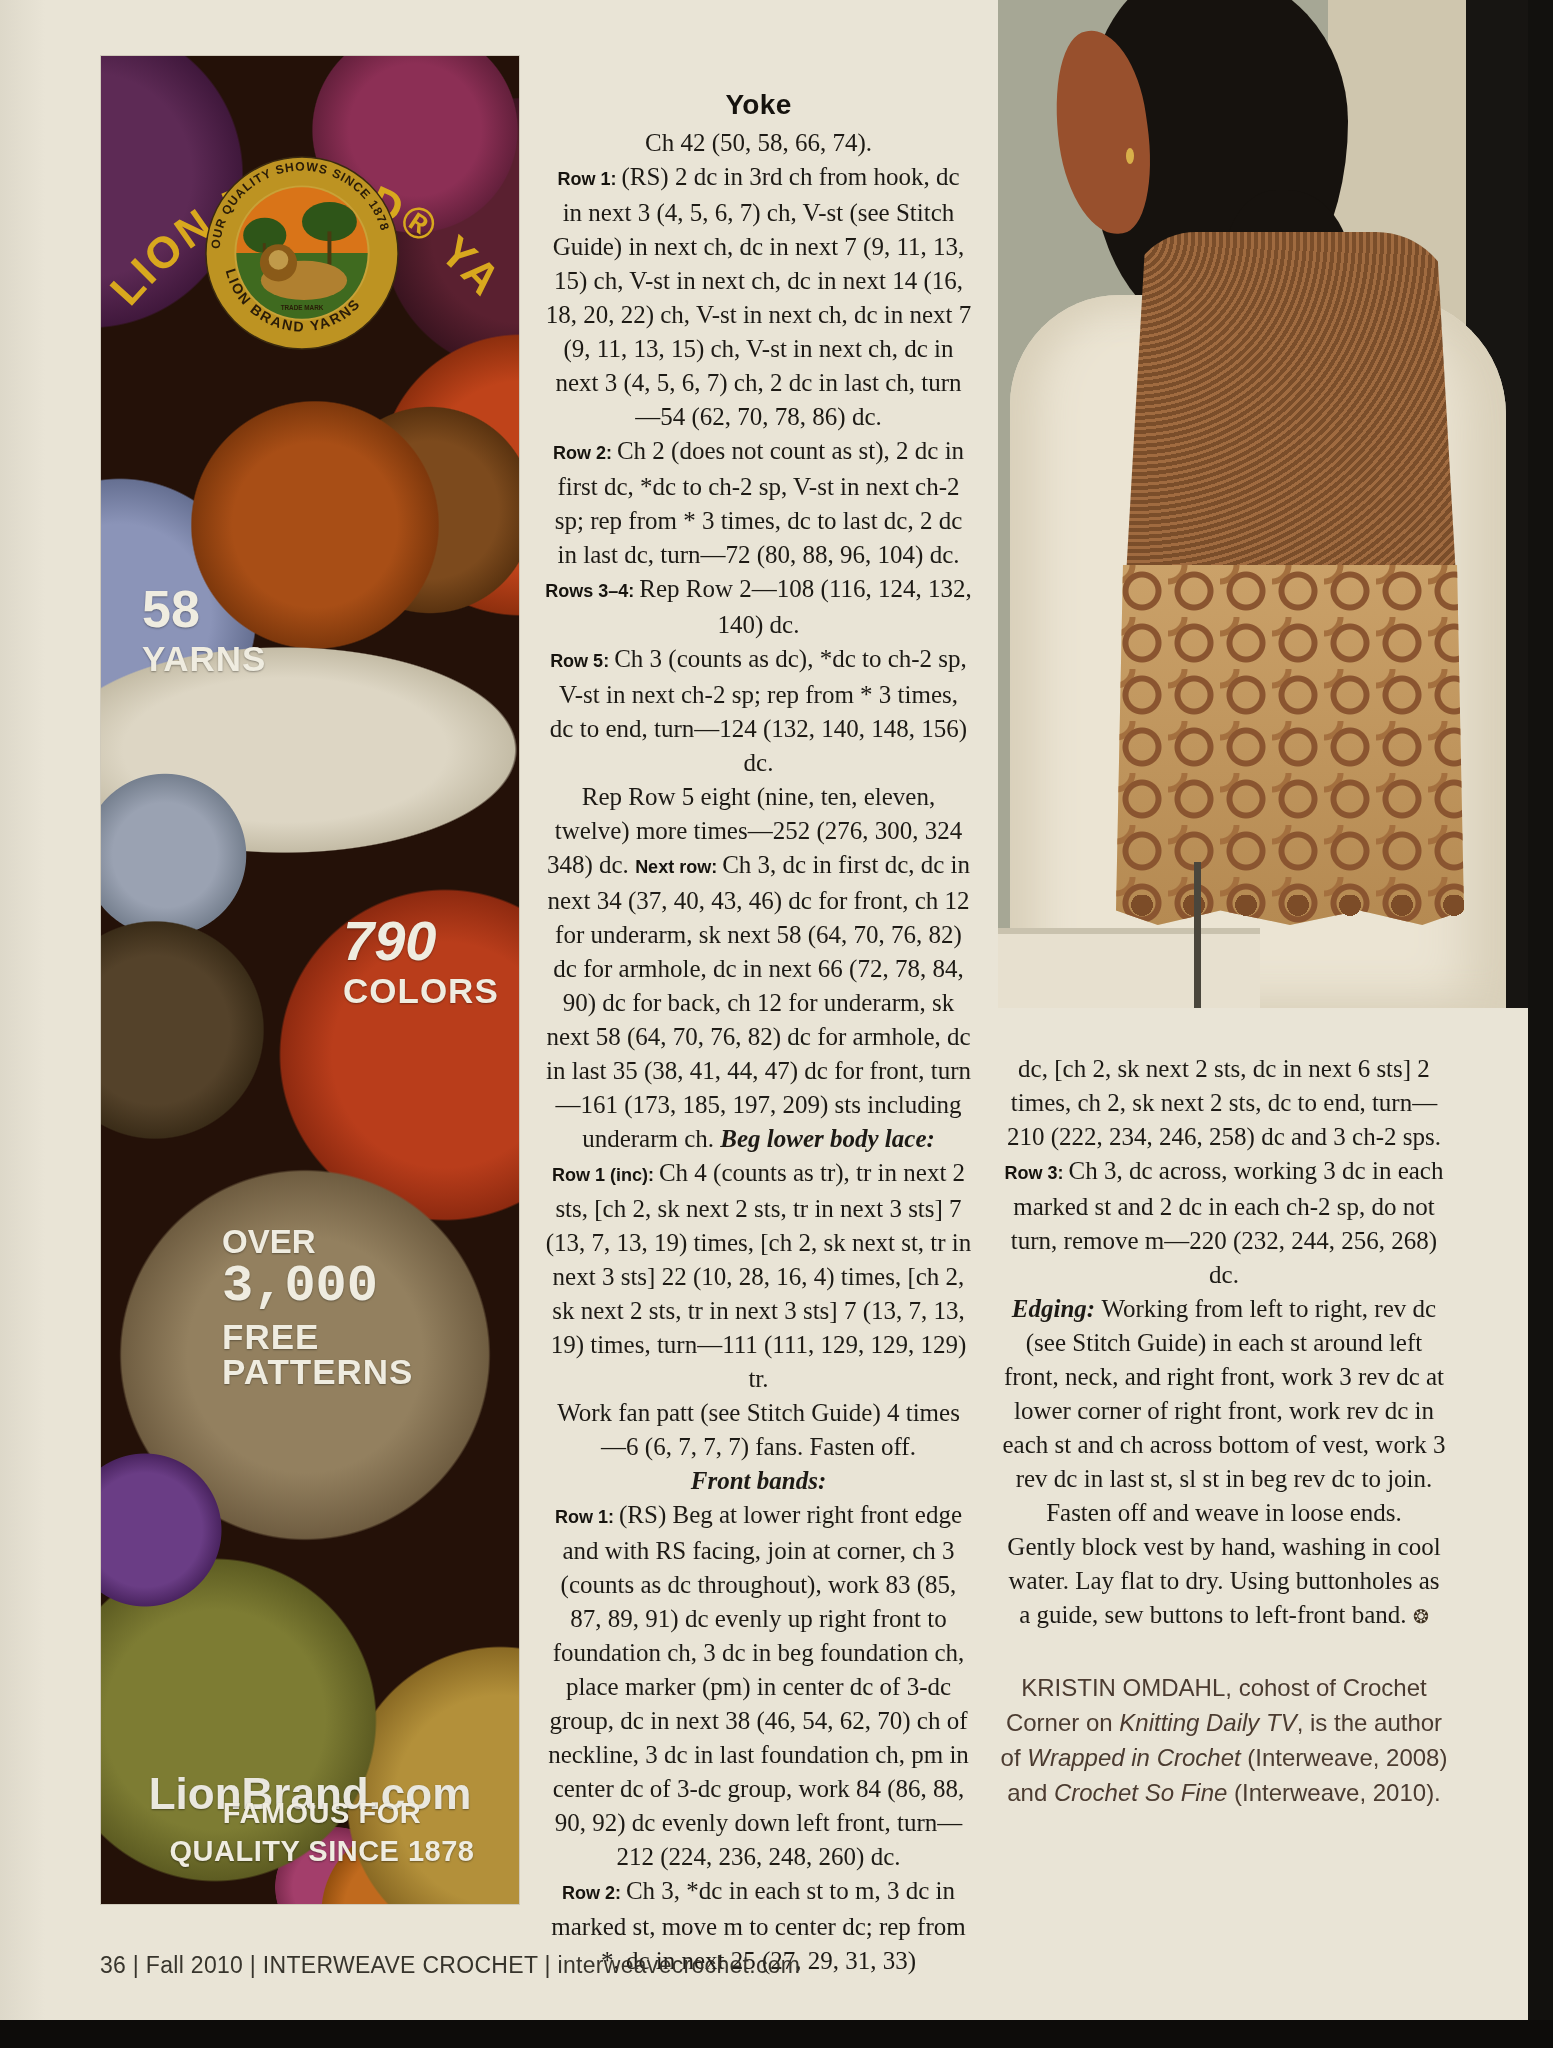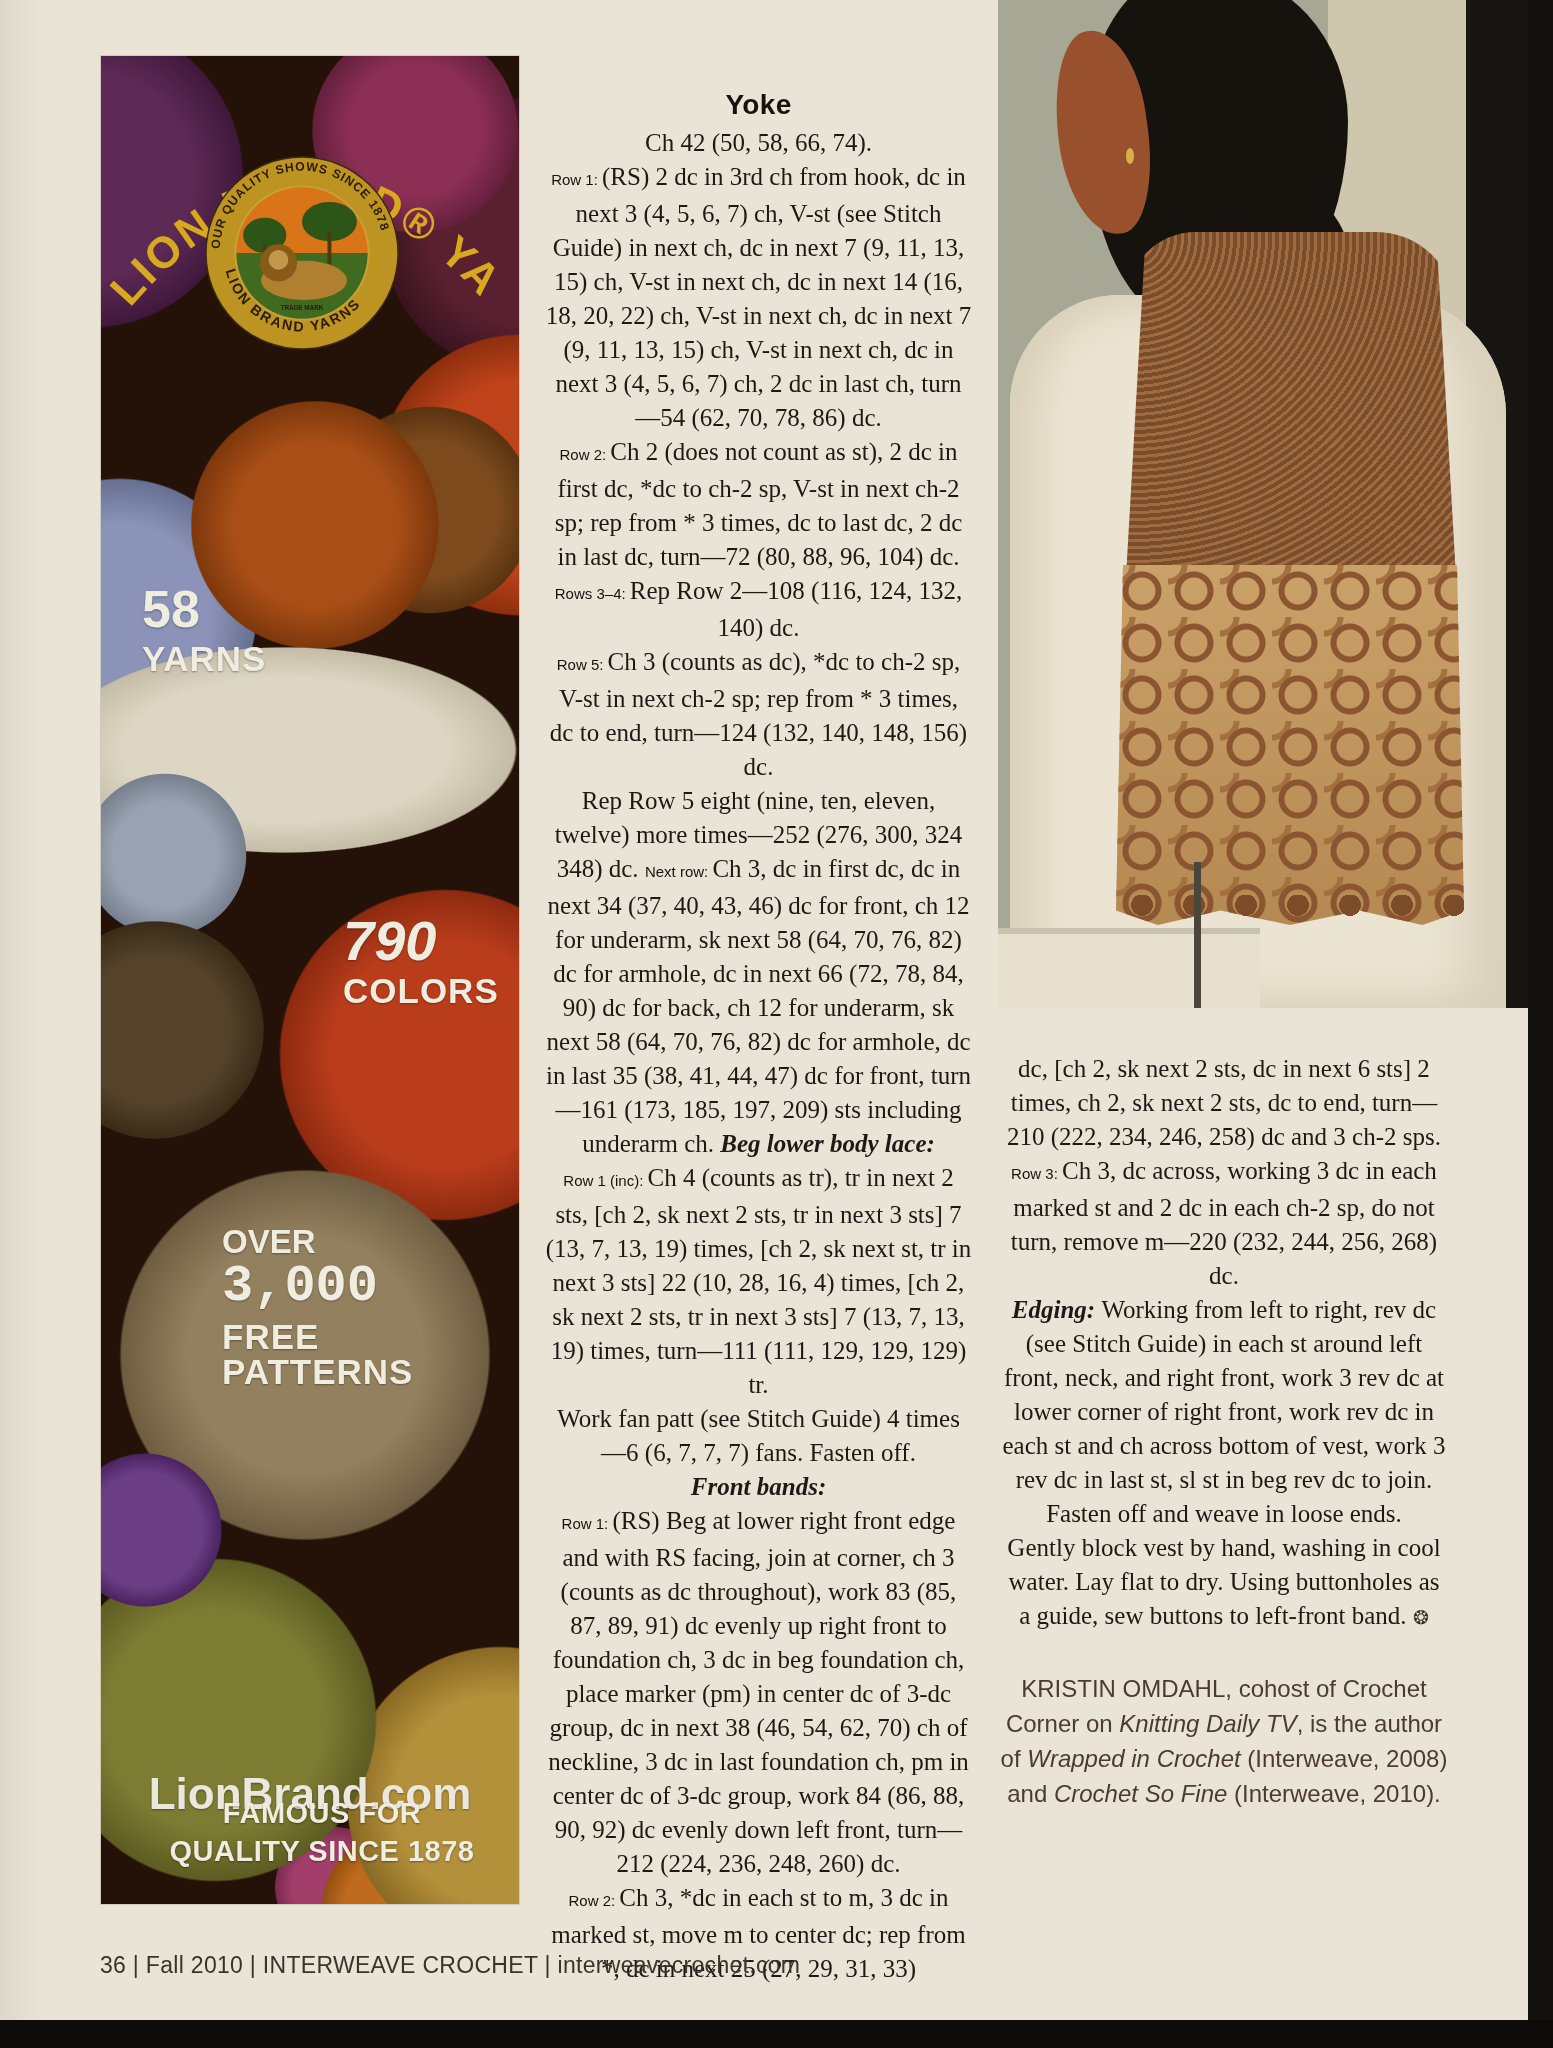--- a/index.html
+++ b/index.html
@@ -47,21 +47,21 @@
     text-shadow:0 1px 2px rgba(0,0,0,.4);}
 
   
   .col{position:absolute;color:#1d1a15;font-size:25px;line-height:34px;text-align:center;}
   .col1{left:545px;top:88px;width:427px;}
   .col2{left:1000px;top:1052px;width:448px;}
   .col p{margin:0;}
   .col h3{margin:0 0 4px 0;font-family:"Liberation Sans",sans-serif;font-weight:700;
     font-size:28px;color:#16130e;letter-spacing:.3px;}
   .col h3.fin{margin-top:24px;margin-bottom:6px;}
-  .sg-b{font-family:"Liberation Sans",sans-serif;font-weight:400;font-size:15px;color:#16130e;}
+  .sg-b{font-family:"Liberation Sans",sans-serif;font-weight:700;font-size:18px;color:#16130e;}
   .sg-bi{font-weight:700;font-style:italic;}
   .sg-i{font-style:italic;}
   .sg-end{font-size:19px;color:#3a2c1c;}
   .bio{margin-top:36px !important;font-family:"Liberation Sans",sans-serif;font-size:24px;
     line-height:35px;color:#4b3b30;}
 
   
   .photo{position:absolute;left:998px;top:0;width:532px;height:1008px;overflow:hidden;
     background:linear-gradient(90deg,#a6a795 0 62%,#cfc6ae 62% 88%,#171512 88%);}
   .ph-hair{position:absolute;left:92px;top:-30px;width:258px;height:360px;background:#16120e;

